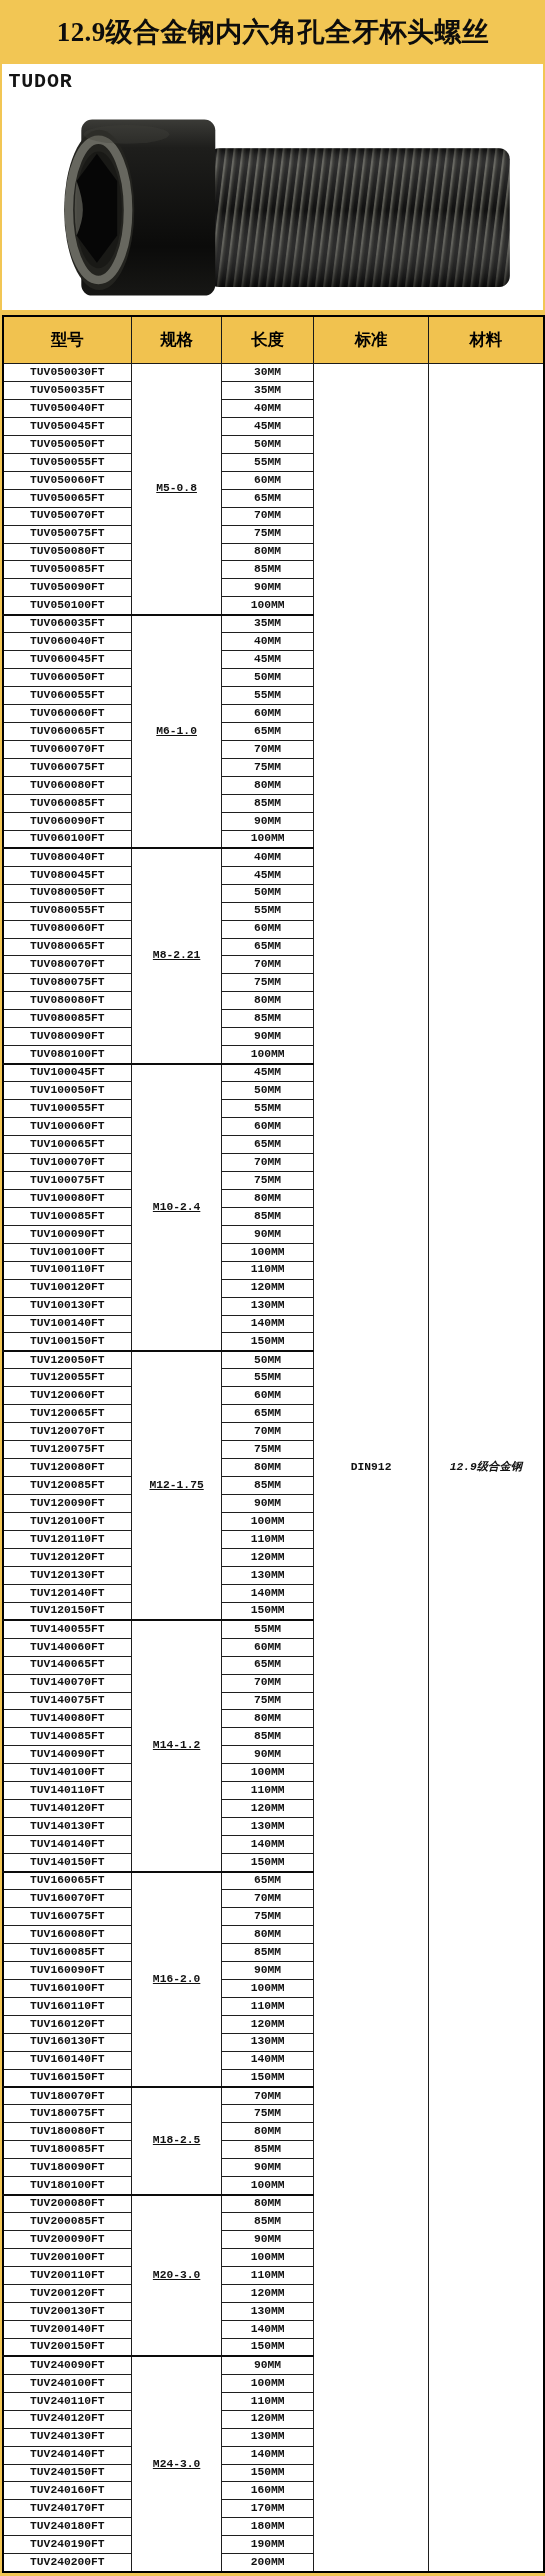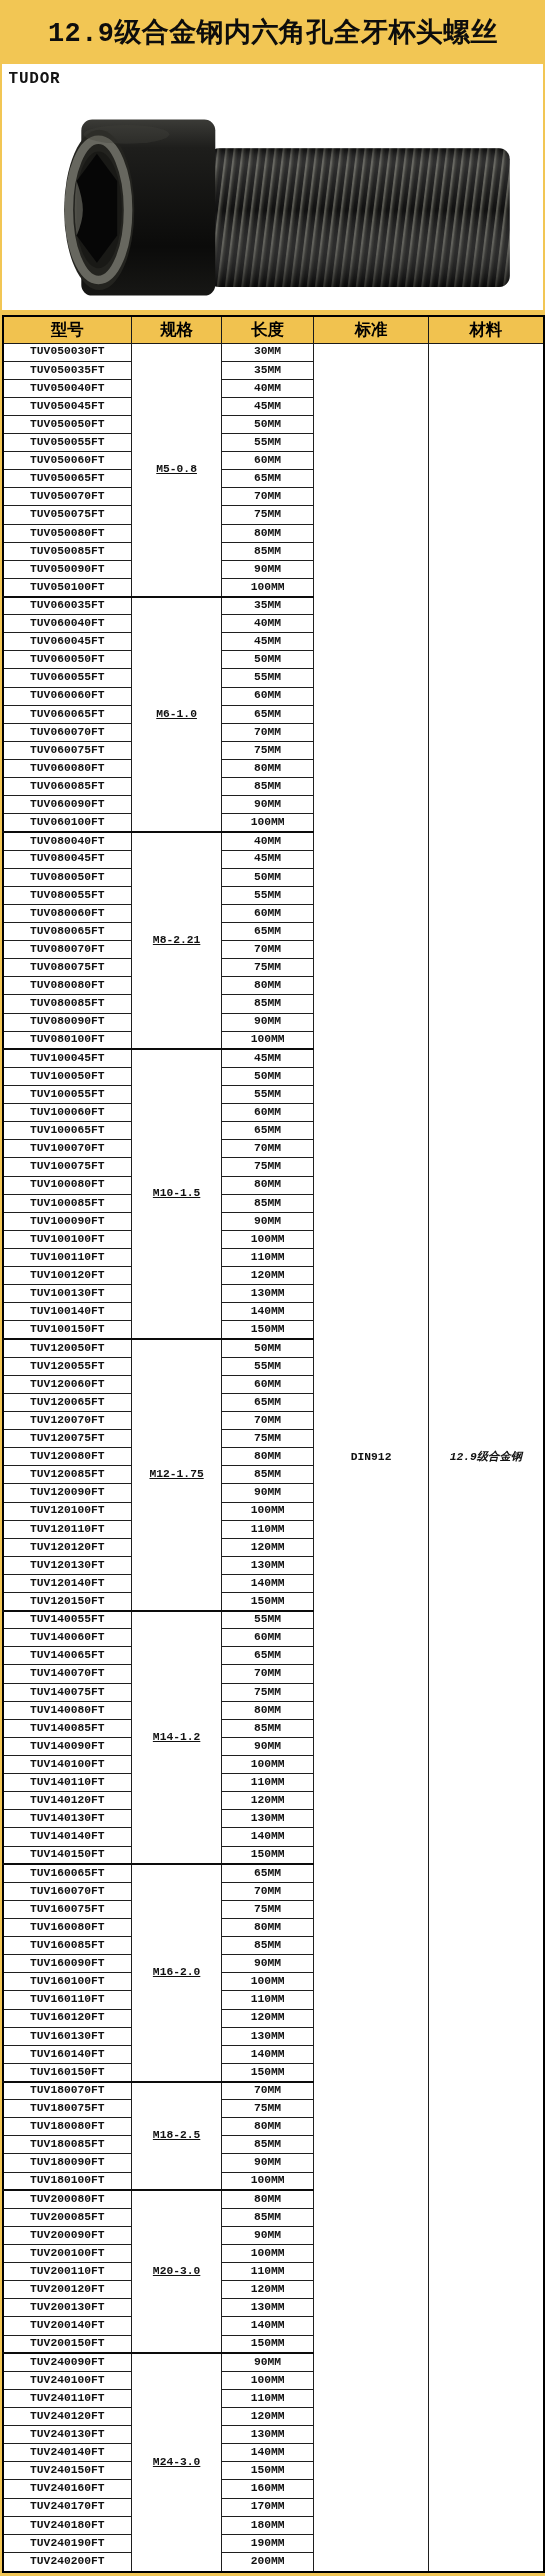--- a/index.html
+++ b/index.html
@@ -15,43 +15,43 @@
     width:546px;height:2576px;position:relative;
     background:var(--page-yellow);
     font-family:"Liberation Sans",sans-serif;
     overflow:hidden;
   }
   .title-band{
     position:absolute;top:0;left:0;width:546px;height:64px;
     display:flex;align-items:center;justify-content:center;
   }
   .page-title{
-    font-family:Liberation Mono, monospace;
+    font-family:Liberation Serif, serif;
     font-weight:bold;font-size:27px;color:#0d0d0d;white-space:nowrap;
     letter-spacing:0.4px;
   }
   .product-panel{
     position:absolute;top:64px;left:2.3px;width:541px;height:246px;
     background:#ffffff;overflow:hidden;
   }
   .brand{
     position:absolute;top:6.2px;left:6.2px;
     font-family:"Liberation Mono","DejaVu Sans Mono",monospace;
-    font-weight:bold;font-size:16px;color:#141414;letter-spacing:0.8px;
+    font-weight:bold;font-size:20px;color:#141414;letter-spacing:0.8px;
   }
   .screw-svg{position:absolute;top:53px;left:31px;}
   .spec-table{
     position:absolute;top:315px;left:1.6px;width:543px;height:2258px;
     border-collapse:collapse;table-layout:fixed;
     border:2.3px solid #000;
   }
   .spec-table th{
     background:var(--header-yellow);
     border:1.6px solid var(--border-dark);
-    height:27px;padding:0;
+    height:27px;padding:12px;
     font-family:"Liberation Serif","DejaVu Serif",serif;
     font-weight:bold;font-size:16.4px;color:#000;
   }
   .spec-table td{
     background:var(--cell-white);
     border:1.6px solid #1f1f1f;
     padding:0;text-align:center;vertical-align:middle;
     font-family:"Liberation Mono","DejaVu Sans Mono",monospace;
     font-weight:bold;font-size:11.3px;color:var(--text-black);
     height:16.4px;line-height:1;white-space:nowrap;overflow:hidden;
@@ -279,21 +279,21 @@
       <tr>
         <td class="model-cell">TUV080090FT</td>
         <td class="length-cell">90MM</td>
       </tr>
       <tr>
         <td class="model-cell">TUV080100FT</td>
         <td class="length-cell">100MM</td>
       </tr>
       <tr class="group-start">
         <td class="model-cell">TUV100045FT</td>
-        <td class="spec-cell" rowspan="16">M10-1.5</td>
+        <td class="spec-cell" rowspan="16">M10-2.4</td>
         <td class="length-cell">45MM</td>
       </tr>
       <tr>
         <td class="model-cell">TUV100050FT</td>
         <td class="length-cell">50MM</td>
       </tr>
       <tr>
         <td class="model-cell">TUV100055FT</td>
         <td class="length-cell">55MM</td>
       </tr>

